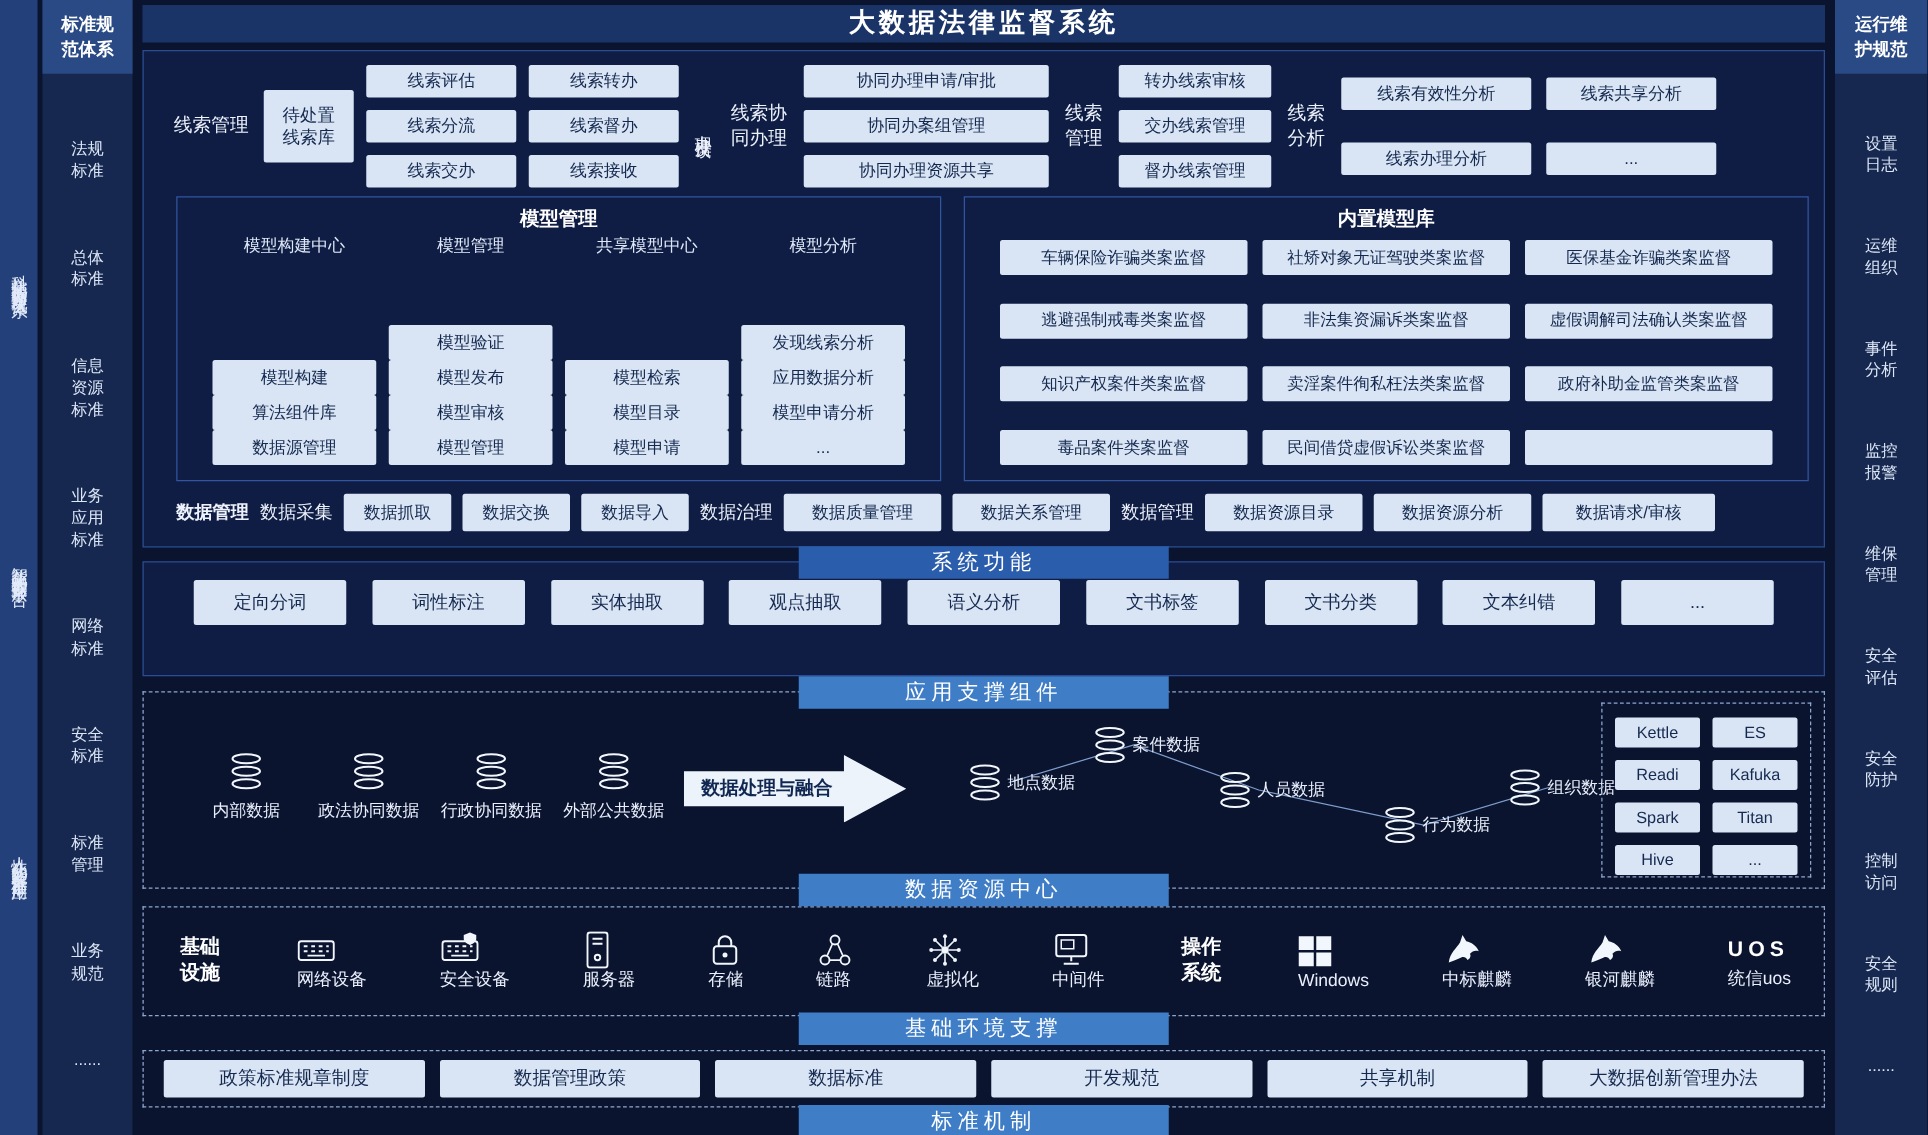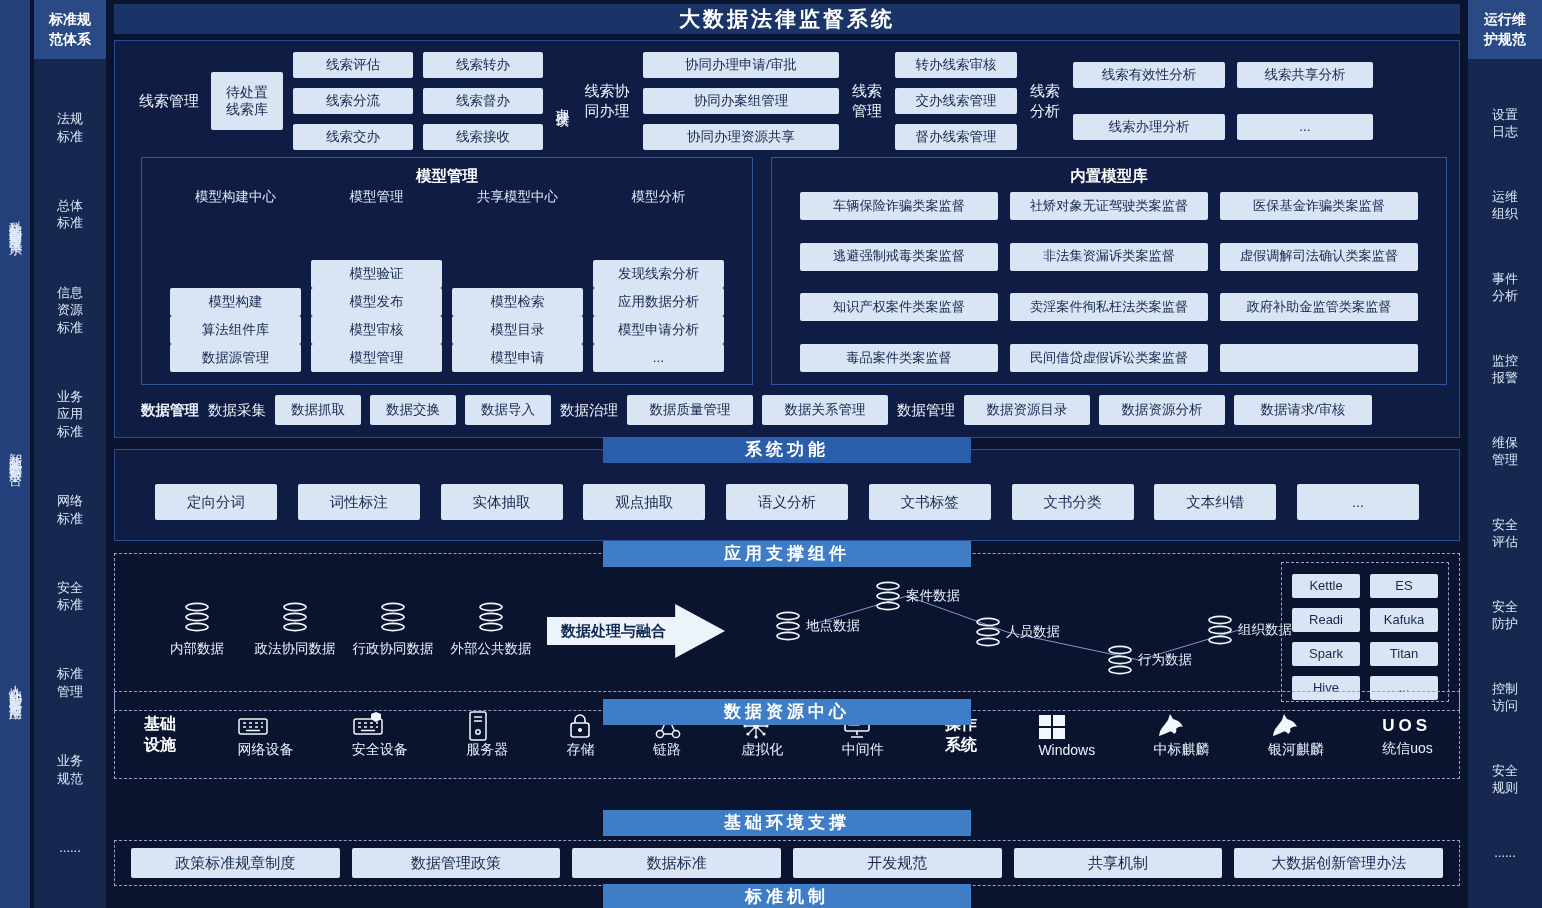--- a/index.html
+++ b/index.html
@@ -57,38 +57,38 @@
     column-gap:12px;align-content:space-between;height:calc(100% - 26px);padding-top:4px}
   .bgrid .box{font-size:13.2px}
 
   
   .data-row{position:absolute;left:26px;right:12px;top:354px;height:32px;display:flex;gap:9px;}
   .data-row .box{height:30px}
   .data-row .lbl{font-size:14.5px;white-space:nowrap}
   .dw86{width:86px}.dw126{width:126px}.dw138{width:138px}
 
   
-  .bar{position:absolute;left:50%;transform:translateX(-50%);width:368px;height:26px;line-height:26px;
-    text-align:center;color:#fff;font-weight:bold;font-size:17px;letter-spacing:4px;z-index:6}
+  .bar{position:absolute;left:50%;transform:translateX(-50%);width:296px;height:26px;line-height:26px;
+    text-align:center;color:#fff;font-weight:normal;font-size:17px;letter-spacing:4px;z-index:6}
   .bar.dark{background:#2a5dab}
   .bar.light{background:#3f7ec6}
 
   
   .sf-wrap{position:absolute;top:437px;left:4px;right:4px;height:104px}
   .sf-wrap .bar{top:0}
   .sf-panel{position:absolute;top:12px;left:0;right:0;bottom:0;background:#0f1d44;border:1px solid #2b4c92;
-    display:flex;align-items:center;justify-content:space-between;padding:14px 40px 0}
+    display:flex;align-items:flex-start;justify-content:space-between;padding:14px 40px 0}
   .sf-panel .box{width:122px;height:36px;font-size:14.5px}
 
   
   .dashed{position:absolute;left:4px;right:4px;border:1px dashed #8ea6cf}
   .support-bar{top:541px}
   .support-dashed{top:553px;height:158px}
   .res-bar{top:699px}
-  .infra-dashed{top:691px;height:88px;display:flex;align-items:center;justify-content:space-between;padding:12px 26px}
+  .infra-dashed{top:725px;height:88px;display:flex;align-items:center;justify-content:space-between;padding:12px 26px}
   .env-bar{top:810px}
   .policy-dashed{top:840px;height:46px;display:flex;align-items:center;gap:12px;padding:0 16px}
   .policy-dashed .box{flex:1;height:30px;font-size:15px}
   .bottom-bar{top:884px}
 
   
   .sources{position:absolute;left:34px;top:48px;display:flex;gap:2px}
   .src{width:96px;display:flex;flex-direction:column;align-items:center;gap:8px}
   .caption{color:#e9effc;font-size:13.5px;white-space:nowrap}
   .arrow{position:absolute;left:432px;top:50px;width:178px;height:54px}

